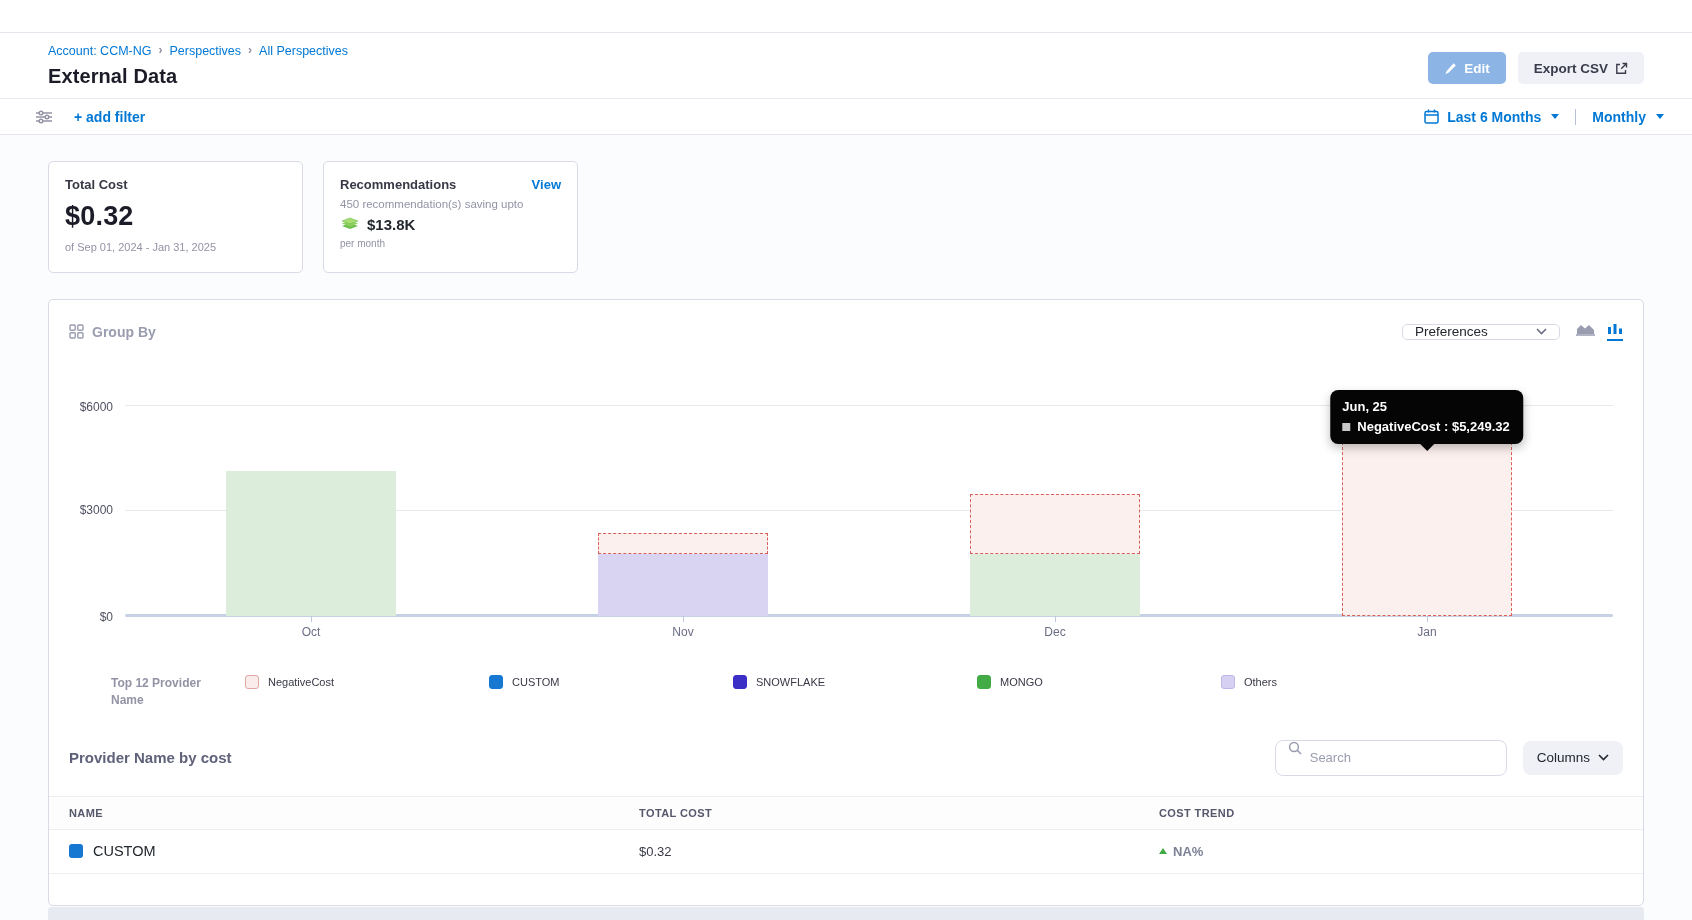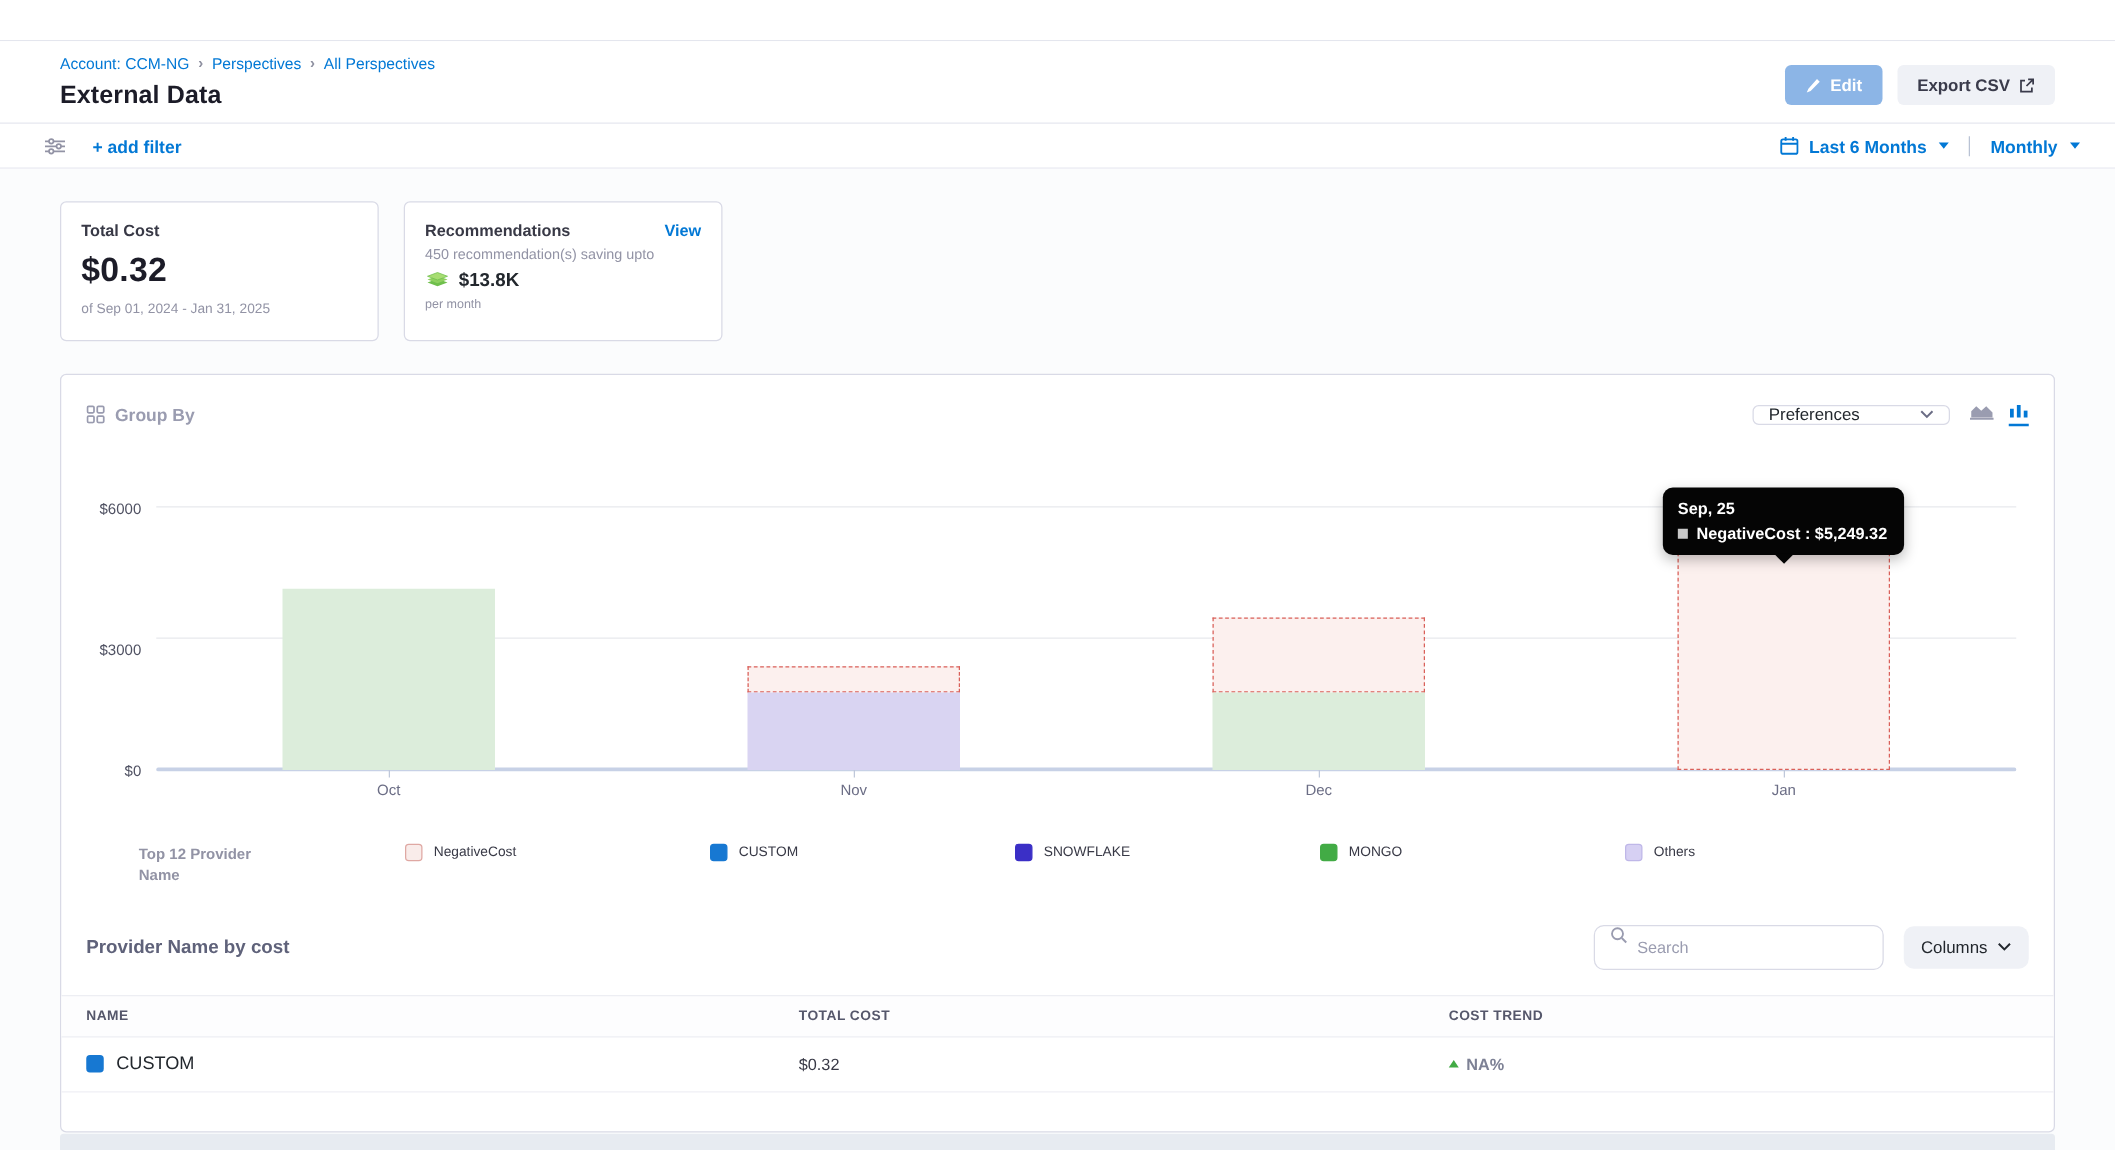--- a/index.html
+++ b/index.html
@@ -78,21 +78,21 @@
     box-shadow:0 4px 10px rgba(0,0,0,.25); white-space:nowrap; z-index:5; }
   .tooltip:after { content:""; position:absolute; left:50%; bottom:-7px; transform:translateX(-50%);
     border-left:8px solid transparent; border-right:8px solid transparent; border-top:8px solid #050505; }
   .tt-title { font-size:13px; font-weight:700; }
   .tt-row { display:flex; align-items:center; gap:7px; margin-top:5px; font-size:13px; font-weight:700; }
   .tt-bullet { width:8px; height:8px; background:#c9c9c9; display:inline-block; }
 
   
   .legend-row { display:flex; align-items:flex-start; margin:22px 20px 0 20px; }
   .legend-title { width:108px; font-size:12px; font-weight:600; color:#9293a5; line-height:1.45;margin-left:42px; }
-  .legend-items { display:flex; flex:1; margin-left:26px;justify-content:center; }
+  .legend-items { display:flex; flex:1; margin-left:26px; }
   .legend-item { display:flex; align-items:center; gap:9px; width:244px; cursor:pointer; }
   .swatch { width:14px; height:14px; border-radius:3px; }
   .legend-label { font-size:11px; color:#383946; }
 
   
   .table-head-row { display:flex; justify-content:space-between; align-items:center; margin:30px 20px 0 20px; }
   .table-title { font-size:15px; font-weight:700; color:#5f627a; }
   .table-tools { display:flex; align-items:center; gap:16px; }
   .search-box { display:flex; gap:8px; width:232px; height:36px;
     border:1px solid #d9dae6; border-radius:8px; padding:0 12px; background:#fff; }
@@ -250,21 +250,21 @@
                 <rect x="12" y="6.5" width="3" height="5.5" fill="#0278d5"></rect>
               </svg>
           </span>
         </div>
       </div>
     </div>
 
     <div class="chart-wrap">
       <div class="plot" id="plot">
         <div class="tooltip">
-          <div class="tt-title">Sep, 25</div>
+          <div class="tt-title">Jun, 25</div>
           <div class="tt-row">
             <span class="tt-bullet"></span>
             <span>NegativeCost : $5,249.32</span>
           </div>
         </div>
       <div class="axis-line"></div>
           <div class="gridline" style="bottom: 105px;"></div>
           <div class="gridline" style="bottom: 210px;"></div>
           <div class="slot" style="left: 0%; width: 25%;">
             <div class="bar-stack">
@@ -292,21 +292,21 @@
           <div class="slot" style="left: 75%; width: 25%;">
             <div class="bar-stack">
               <div class="seg dashed" style="height: 183.726px; background: rgb(252, 240, 238);"></div>
             </div>
           </div>
           <div class="xtick" style="left: 87.5%;"></div>
           <div class="xlabel" style="left: 87.5%;">Jan</div>
         </div>
       <div id="ylabels"></div>
     <div class="ylabel" style="top: 245px;">$0</div>
-        <div class="ylabel" style="top: 148px;">$3000</div>
+        <div class="ylabel" style="top: 138px;">$3000</div>
         <div class="ylabel" style="top: 35px;">$6000</div>
       </div>
 
     <div class="legend-row">
       <div class="legend-title">Top 12 Provider Name</div>
       <div class="legend-items" id="legend-items">
           <div class="legend-item">
             <span class="swatch" style="background: rgb(249, 236, 234); border: 1px solid rgb(223, 168, 163);"></span>
             <span class="legend-label">NegativeCost</span>
           </div>

